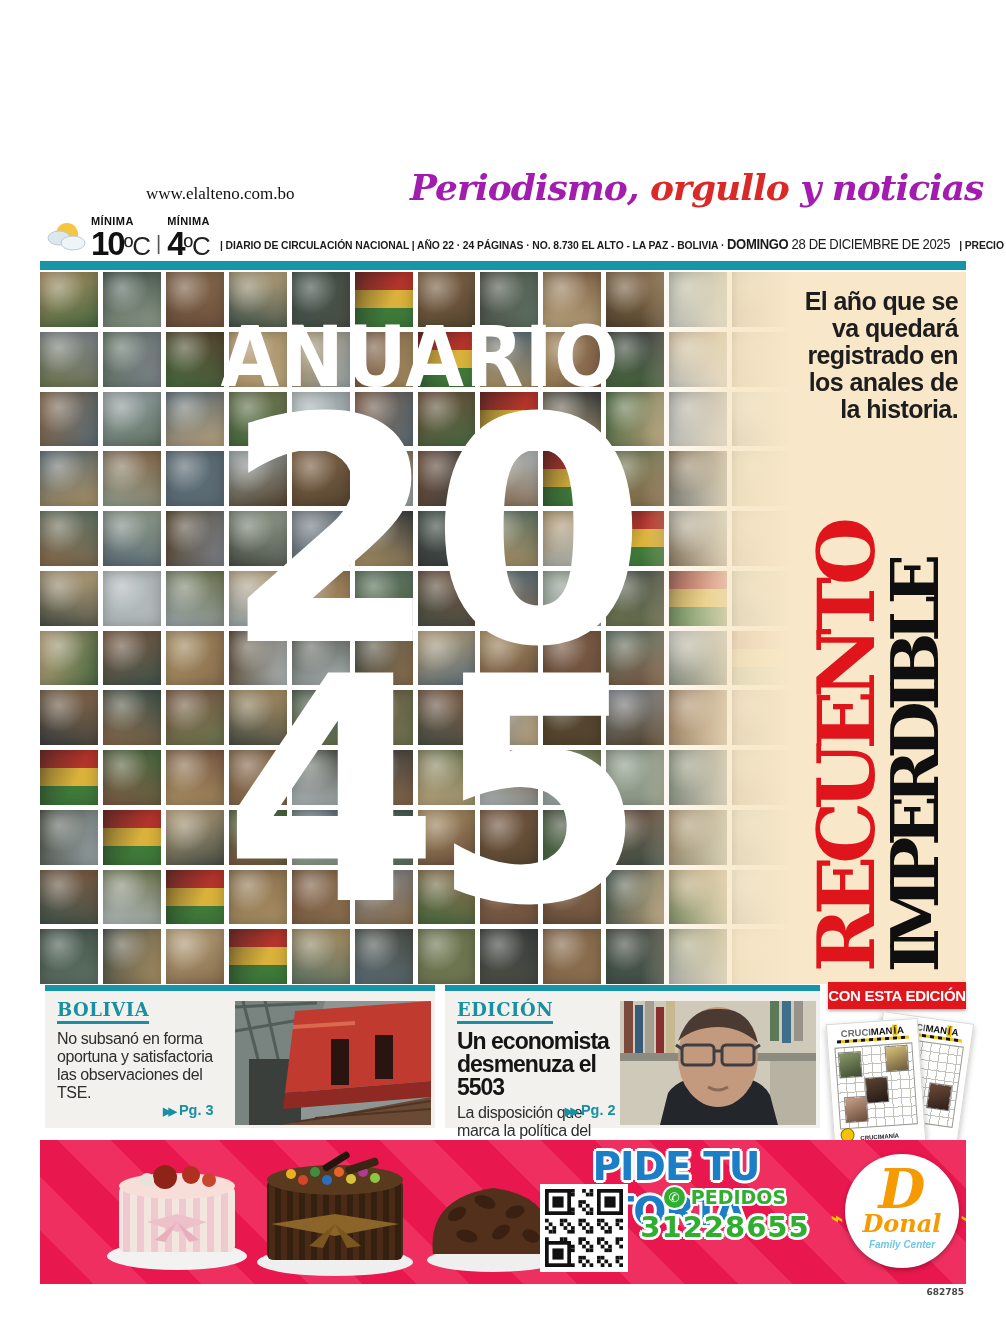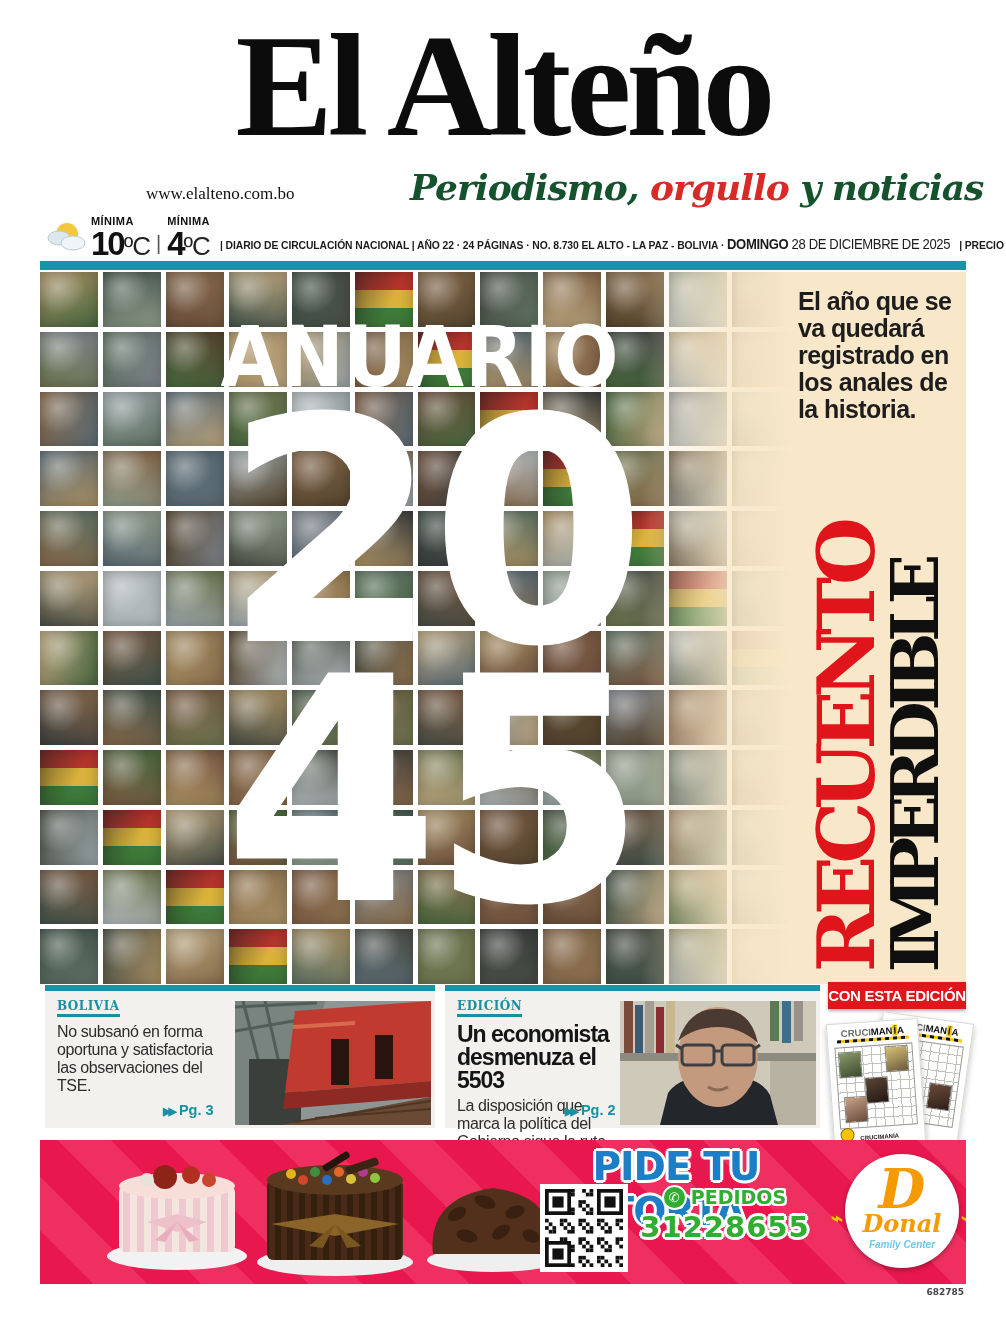--- a/index.html
+++ b/index.html
@@ -7,21 +7,21 @@
         font-family:"Liberation Sans",sans-serif;}
 
   
   .masthead-title{position:absolute;left:60px;right:60px;top:10px;text-align:center;
     font-family:"Liberation Serif",serif;font-weight:700;font-size:146px;line-height:1.05;
     letter-spacing:-5px;color:#0c0c0c;margin:0;}
   .website{position:absolute;left:146px;top:184px;font-family:"Liberation Serif",serif;
     font-size:17px;color:#111;}
   .tagline{position:absolute;left:410px;top:166px;font-family:"DejaVu Serif",serif;
     font-style:italic;font-weight:700;font-size:36px;letter-spacing:-1px;white-space:nowrap;}
-  .tag-blue{color:#14532d;} .tag-red{color:#da2a27;}
+  .tag-blue{color:#a21caf;} .tag-red{color:#da2a27;}
 
   
   .infobar{position:absolute;left:45px;top:212px;right:40px;height:48px;display:flex;
     align-items:flex-end;}
   .wicon{margin:0 2px 2px 0;}
   .temp-group{display:flex;flex-direction:column;line-height:1;}
   .temp-label{font-weight:700;font-size:11px;letter-spacing:.4px;color:#111;}
   .temp-row{font-weight:700;font-size:33px;letter-spacing:-2px;color:#111;white-space:nowrap;}
   .deg{font-weight:400;font-size:26px;letter-spacing:-1px;color:#222;}
   .wsep{font-weight:300;font-size:20px;color:#555;margin:0 6px 5px 6px;}
@@ -43,36 +43,36 @@
   .cover-overline{position:absolute;left:120px;top:40px;width:520px;text-align:center;
     font-family:"DejaVu Sans",sans-serif;font-weight:900;font-size:76px;color:#fff;
     letter-spacing:1px;transform:scaleY(1.1);}
   .cover-years{position:absolute;left:100px;top:132px;width:580px;text-align:center;
     font-family:"DejaVu Sans",sans-serif;font-weight:900;font-size:312px;line-height:.83;
     letter-spacing:-10px;color:#fff;}
 
   
   .sidebar{position:absolute;left:790px;top:272px;width:176px;height:712px;background:#f8e8c9;}
   .sidebar-intro{padding:16px 8px 0;font-weight:700;font-size:25px;line-height:1.08;
-    letter-spacing:-.6px;color:#1d1d1d;text-align:left;}
+    letter-spacing:-.6px;color:#1d1d1d;text-align:right;}
   .vwords{position:absolute;left:0;right:0;bottom:12px;height:575px;display:flex;
     justify-content:center;align-items:flex-end;}
   .vword{writing-mode:vertical-rl;transform:rotate(180deg);line-height:.95;
     font-family:"DejaVu Serif",serif;font-weight:700;}
   .vword-red{font-size:78px;letter-spacing:-8px;color:#e0151b;}
   .vword-black{font-size:66px;letter-spacing:-9px;color:#0f0f0f;}
 
   
   .section-box{position:absolute;top:985px;height:143px;background:#f2f1ed;}
   .box-bolivia{left:45px;width:390px;}
   .box-politica{left:445px;width:375px;}
   .tealbar{height:6px;background:#1794a6;}
   .section-content{position:relative;height:137px;}
   .kicker{display:inline-block;margin:8px 0 0 12px;font-family:"DejaVu Serif",serif;
-    font-weight:700;font-size:12px;letter-spacing:.5px;color:#1790a3;
+    font-weight:700;font-size:18px;letter-spacing:.5px;color:#1790a3;
     border-bottom:3px solid #1790a3;padding-bottom:1px;}
   .headline{margin:6px 0 0 12px;width:190px;font-weight:700;font-size:23px;line-height:.99;
     letter-spacing:-1px;color:#151515;}
   .summary{margin:6px 0 0 12px;width:170px;font-size:16px;line-height:1.12;
     letter-spacing:-.4px;color:#2d2d2d;}
   .pageref{position:absolute;bottom:10px;color:#1790a3;font-weight:700;font-size:14.5px;
     white-space:nowrap;}
   .pageref .tri{font-size:11px;letter-spacing:-3px;margin-right:5px;}
   .box-bolivia .pageref{left:118px;}
   .box-politica .pageref{left:120px;}
@@ -126,21 +126,20 @@
   .zig{position:absolute;top:52px;font-size:20px;color:#f5c400;font-weight:900;}
   .zig-l{left:-14px;} .zig-r{right:-14px;}
   .ad-code{position:absolute;right:42px;top:1287px;font-family:"DejaVu Sans",sans-serif;
     font-weight:700;font-size:9px;color:#454545;}
 </style>
 </head>
 <body>
 
 <div id="page">
 
-  <h1 class="masthead-title">El Alteño</h1>
   <div class="website">www.elalteno.com.bo</div>
   <div class="tagline"><span class="tag-blue">Periodismo,</span><span class="tag-red"> orgullo</span><span class="tag-blue"> y noticias</span></div>
 
   <div class="infobar">
     <span class="wicon">
       <svg width="44" height="36" viewBox="0 0 44 36">
         <circle cx="22" cy="16" r="11" fill="#f5c63f"></circle>
         <ellipse cx="14" cy="20" rx="11" ry="7" fill="#dce8ee" stroke="#b9cbd6"></ellipse>
         <ellipse cx="28" cy="25" rx="12" ry="7" fill="#eef4f7" stroke="#b9cbd6"></ellipse>
       </svg>

